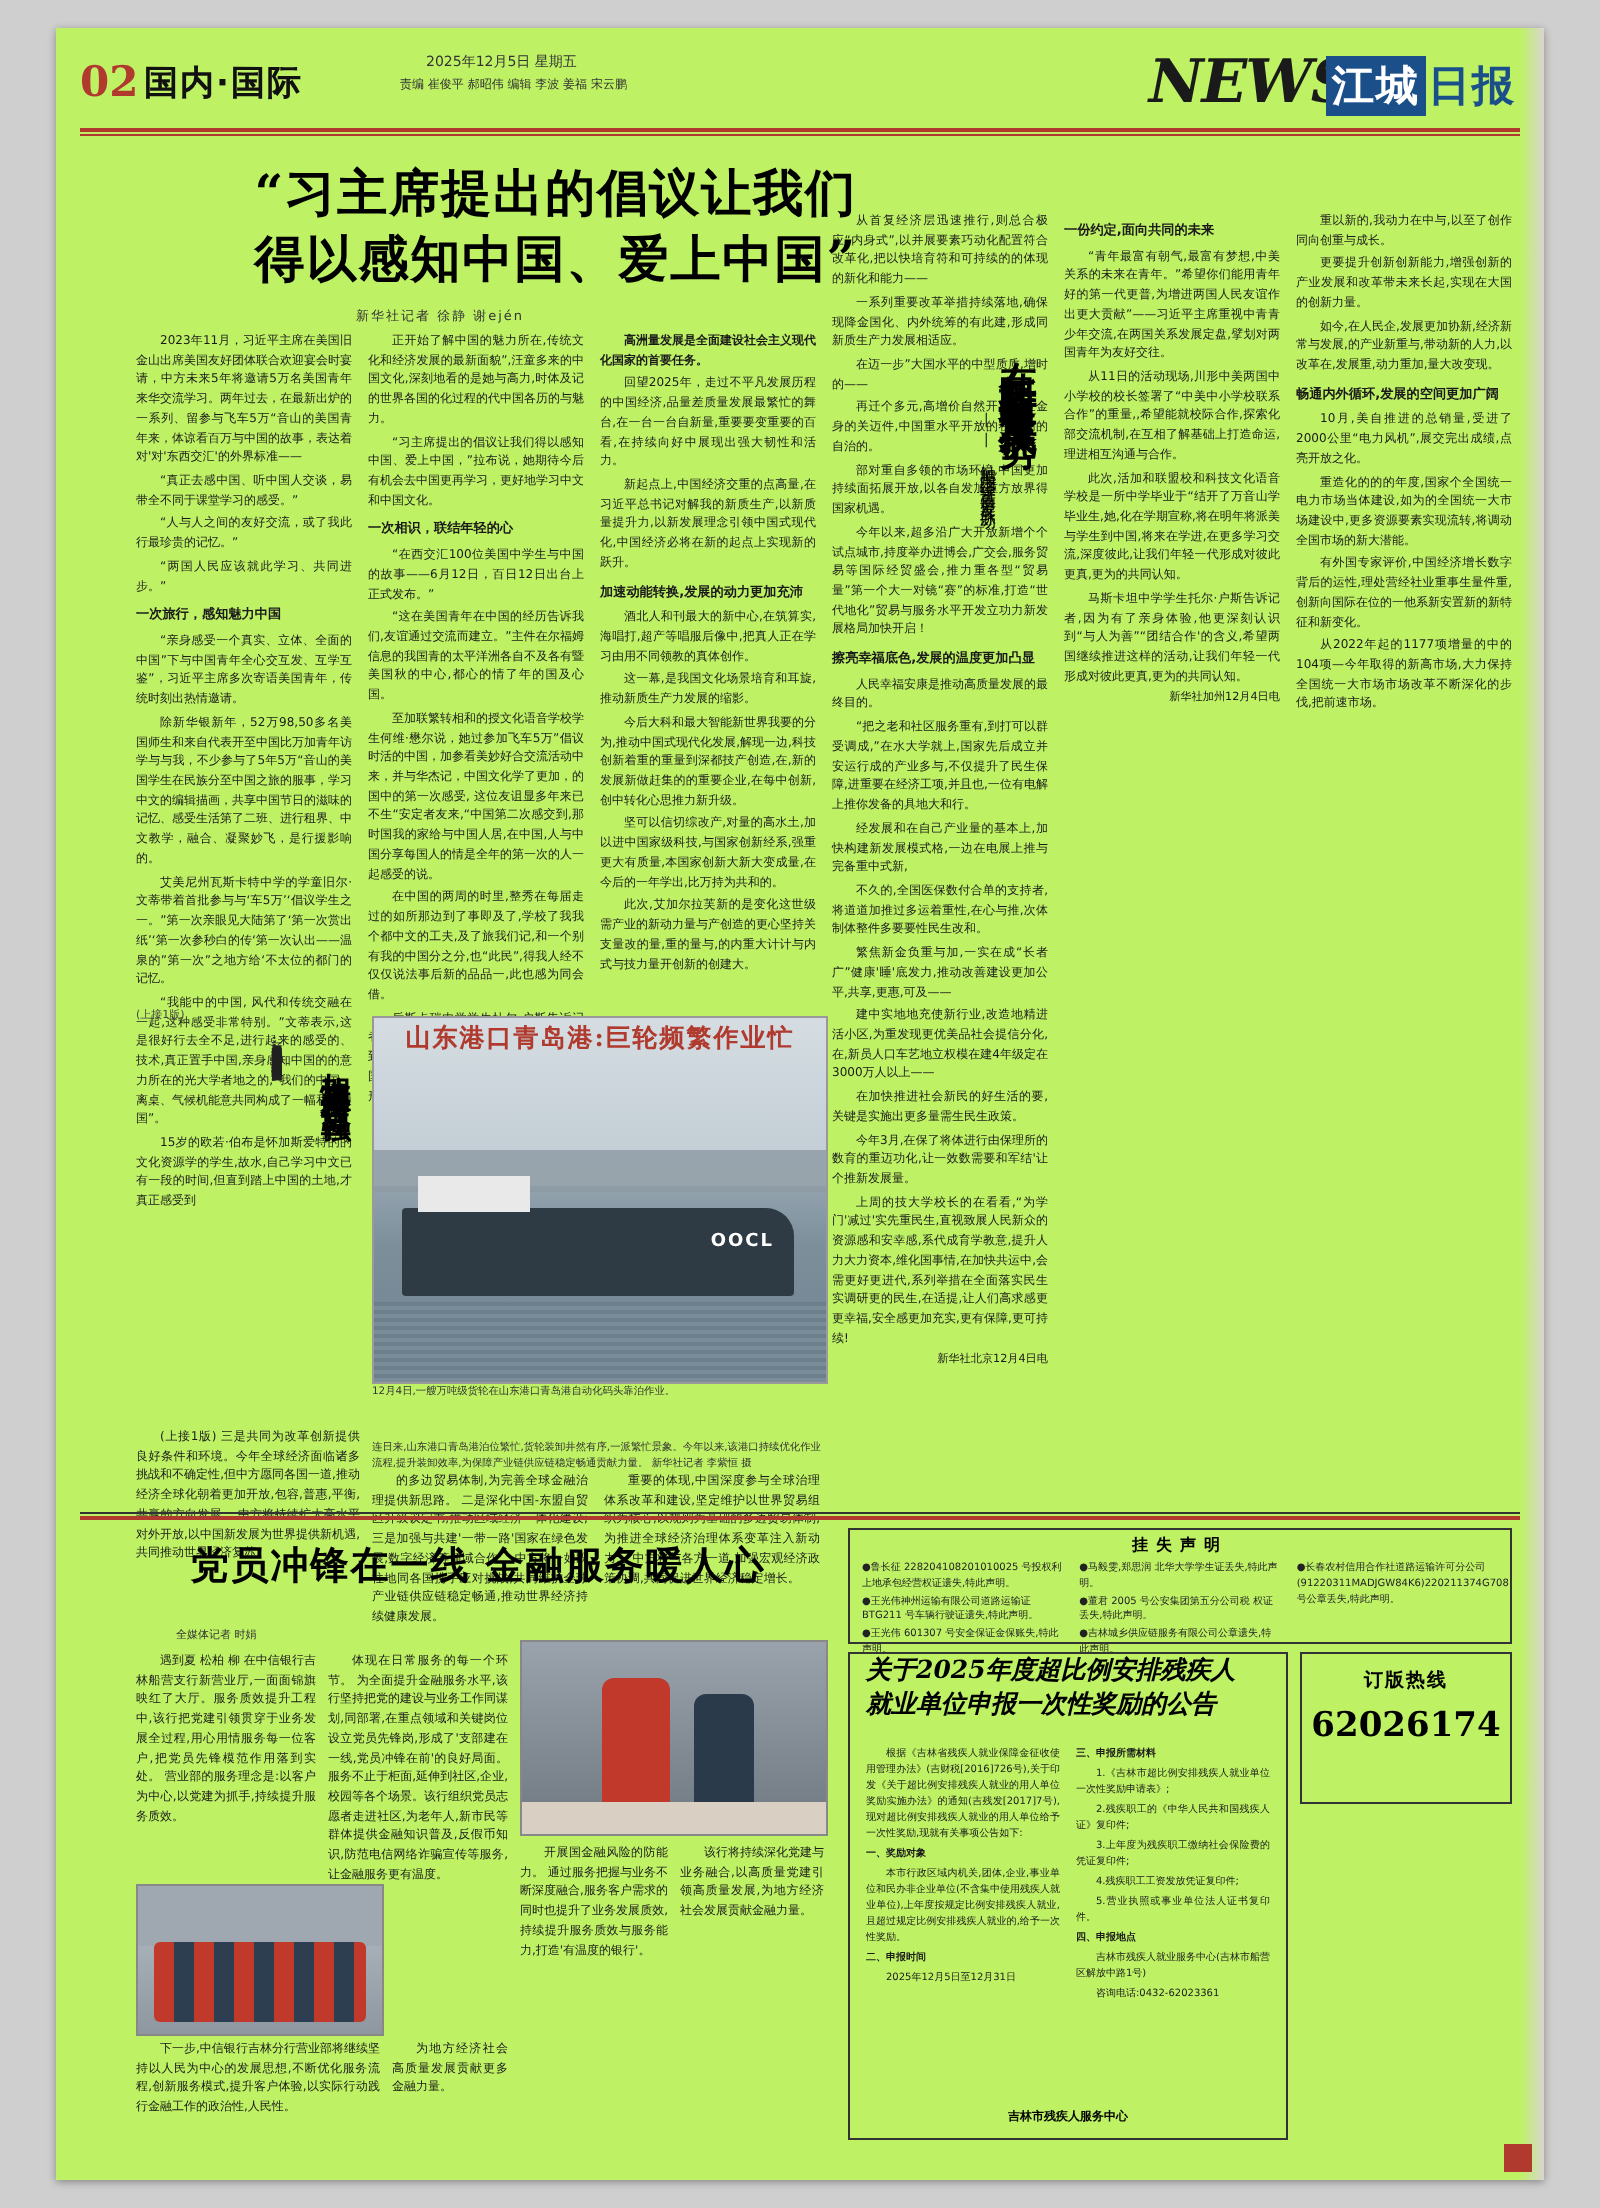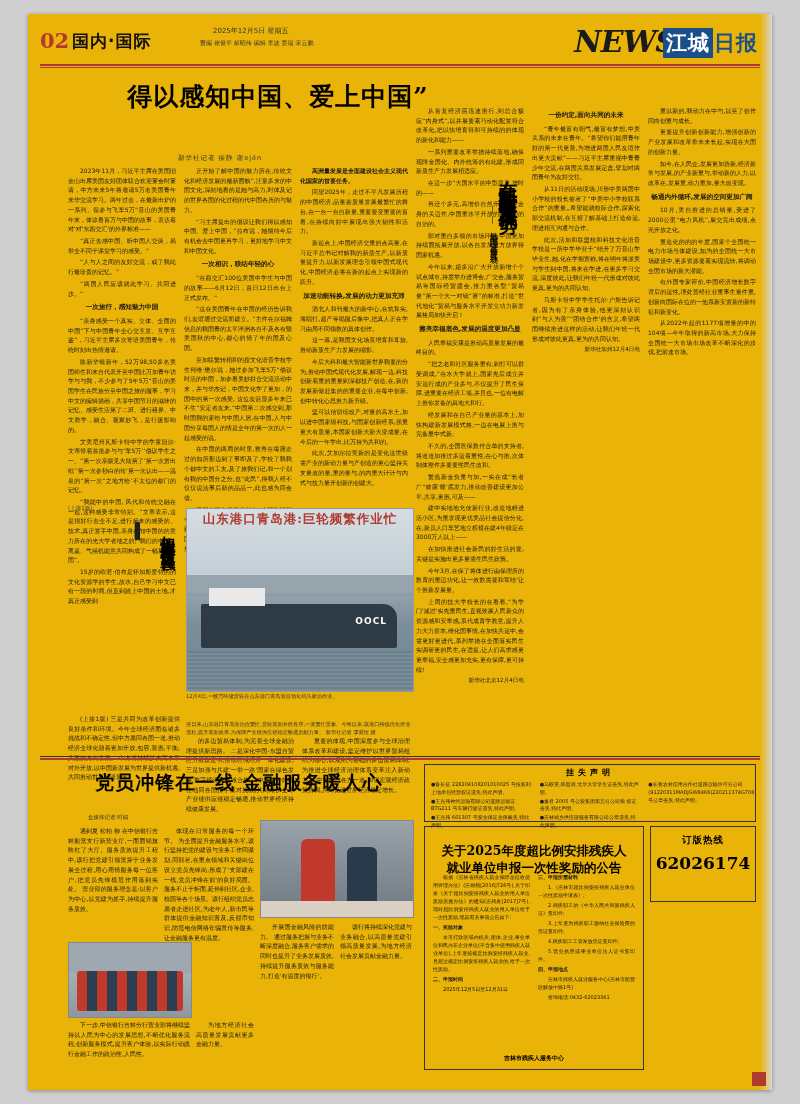--- a/index.html
+++ b/index.html
@@ -4,21 +4,21 @@
 <style>
   html,body{margin:0;padding:0;}
   body{
     width:800px;height:1104px;
     background:#cfcfcf;
     font-family:"DejaVu Sans","Liberation Sans",sans-serif;
     overflow:hidden;
   }
   .page{
     position:absolute;left:28px;top:14px;width:744px;height:1076px;
-    background:#eab308;
+    background:#bef264;
     box-shadow:0 1px 4px rgba(0,0,0,.35);
     overflow:hidden;
   }
   .page:before{
     content:"";position:absolute;right:0;top:0;width:12px;height:100%;
     background:linear-gradient(to left,#d8d5cf,rgba(255,255,255,0));
     pointer-events:none;
   }
   
   .masthead{position:absolute;left:0;top:0;width:744px;height:58px;}
@@ -31,21 +31,21 @@
   .news-logo{position:absolute;right:96px;top:10px;font-size:30px;font-style:italic;font-weight:bold;color:#1a1a1a;font-family:"DejaVu Serif","Liberation Serif",serif;letter-spacing:-1px;}
   .cn-logo{position:absolute;right:14px;top:14px;font-size:21px;font-weight:bold;color:#1b4f8a;letter-spacing:1px;padding-left:32px;}
   .cn-logo .sq{display:inline-block;background:#1b4f8a;color:#fff;padding:1px 3px;margin-right:1px;}
   
   .headline{position:absolute;left:40px;top:66px;width:420px;text-align:center;
     font-family:"DejaVu Serif","Liberation Serif",serif;font-weight:bold;font-size:25px;line-height:1.32;color:#000;letter-spacing:1px;}
   .hl-byline{position:absolute;left:150px;top:140px;font-size:6.5px;color:#333;letter-spacing:1px;}
   
   .col{position:absolute;font-size:6px;line-height:1.62;color:#1a1a1a;text-align:justify;}
   .col p{margin:0 0 2px 0;text-indent:12px;}
-  .col .sub{font-weight:bold;text-indent:0;text-align:center;font-size:6.6px;margin:4px 0 3px;}
+  .col .sub{font-weight:bold;text-indent:0;font-size:6.6px;margin:4px 0 3px;}
   .col .lead{font-weight:bold;text-indent:12px;}
   .c1{left:40px;top:152px;width:108px;}
   .c2{left:156px;top:152px;width:108px;}
   .c3{left:272px;top:152px;width:108px;}
   .c4{left:388px;top:92px;width:108px;}
   .c5{left:504px;top:92px;width:108px;}
   .c6{left:620px;top:92px;width:108px;}
   
   .vstrip{position:absolute;left:450px;top:152px;width:46px;height:330px;}
   .vstrip .vt{position:absolute;writing-mode:vertical-rl;font-family:"DejaVu Serif","Liberation Serif",serif;
@@ -97,22 +97,22 @@
   .bphoto2 .bg{position:absolute;left:0;top:0;width:100%;height:40%;background:#9fa8b0;}
   .b5{left:40px;top:1006px;width:122px;}
   .b6{left:168px;top:1006px;width:58px;}
   
   .nbox{position:absolute;left:396px;top:750px;width:330px;height:56px;border:1px solid #333;}
   .nbox .t{position:absolute;left:0;top:2px;width:100%;text-align:center;font-size:8px;font-weight:bold;letter-spacing:4px;}
   .nbox .cols{position:absolute;left:6px;top:16px;width:318px;font-size:5px;line-height:1.55;color:#222;column-count:3;column-gap:8px;}
   .nbox .cols div{margin-bottom:1px;}
   
   .abox{position:absolute;left:396px;top:812px;width:218px;height:242px;border:1px solid #333;}
-  .abox .t{position:absolute;left:8px;top:16px;width:202px;text-align:center;
-    font-family:"DejaVu Serif","Liberation Serif",serif;font-weight:bold;font-size:12.5px;line-height:1.35;color:#000;}
+  .abox .t{position:absolute;left:8px;top:0;width:202px;text-align:left;
+    font-family:"DejaVu Serif","Liberation Serif",serif;font-weight:bold;font-size:12.5px;line-height:1.35;color:#000;font-style:italic;}
   .abox .bd{position:absolute;left:8px;top:46px;width:202px;font-size:5px;line-height:1.6;color:#1a1a1a;column-count:2;column-gap:8px;text-align:justify;}
   .abox .bd p{margin:0 0 2px 0;text-indent:10px;}
   .abox .bd .st{font-weight:bold;text-indent:0;}
   .abox .sign{position:absolute;left:8px;bottom:6px;width:202px;text-align:center;font-size:6px;font-weight:bold;}
   
   .hbox{position:absolute;left:622px;top:812px;width:104px;height:74px;border:1px solid #333;text-align:center;}
   .hbox .t{margin-top:7px;font-size:9.5px;font-weight:bold;letter-spacing:1px;}
   .hbox .n{margin-top:6px;font-size:17px;font-weight:bold;font-family:"DejaVu Serif","Liberation Serif",serif;}
   .pbox{position:absolute;left:622px;top:894px;width:104px;height:160px;border:1px solid #333;}
   .pbox .t{margin-top:6px;text-align:center;font-size:11px;font-weight:bold;letter-spacing:2px;}
@@ -132,20 +132,21 @@
     <div class="mh-credit">责编 崔俊平 郝昭伟 编辑 李波 姜福 宋云鹏</div>
     <div class="news-logo">NEWS</div>
     <div class="cn-logo">
       <span class="sq">江城</span><span>日报</span>
     </div>
     <div class="mh-rule"></div>
     <div class="mh-rule2"></div>
   </div>
 
   <div class="headline">
+    <div>“习主席提出的倡议让我们</div>
     <div>得以感知中国、爱上中国”</div>
   </div>
   <div class="hl-byline">新华社记者 徐静 谢ején</div>
 
   <div class="col c1">
     <p>2023年11月，习近平主席在美国旧金山出席美国友好团体联合欢迎宴会时宴请，中方未来5年将邀请5万名美国青年来华交流学习。两年过去，在最新出炉的一系列、留参与飞车5万“音山的美国青年来，体谅看百万与中国的故事，表达着对'对'东西交汇'的外界标准——</p>
     <p>“真正去感中国、听中国人交谈，易带全不同于课堂学习的感受。”</p>
     <p>“人与人之间的友好交流，或了我此行最珍贵的记忆。”</p>
     <p>“两国人民应该就此学习、共同进步。”</p>
     <p class="sub">一次旅行，感知魅力中国</p>

